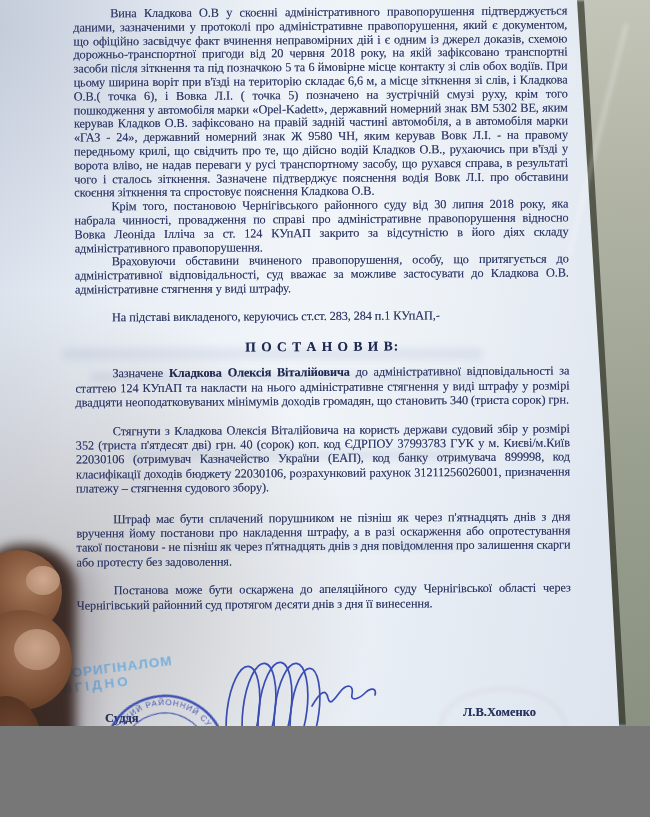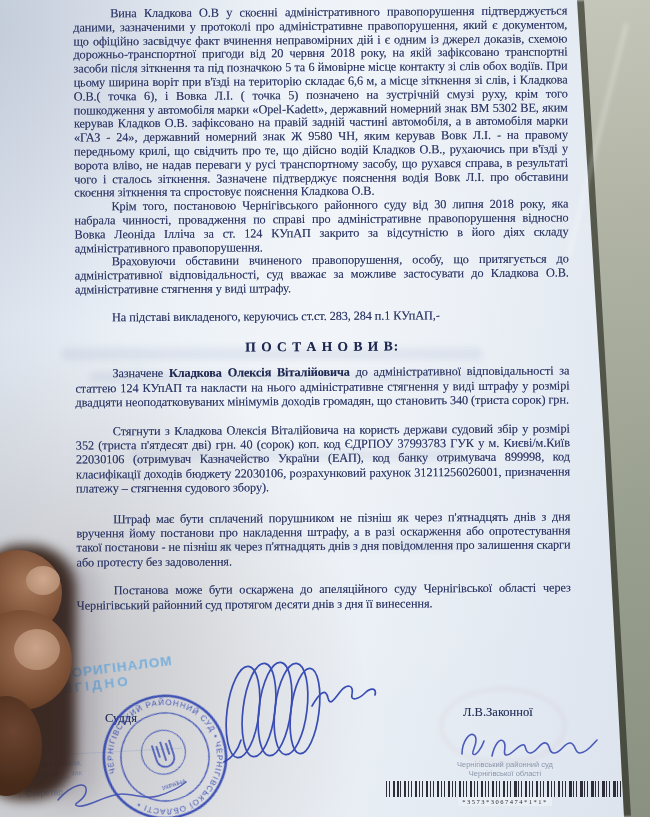--- a/index.html
+++ b/index.html
@@ -1,16 +1,16 @@
 <!DOCTYPE html>
 <html><head>
 <meta charset="utf-8">
 <style>
   html,body{margin:0;padding:0;background:#777;}
-  .photo{position:relative;width:650px;height:817px;overflow:hidden;
+  .photo{position:relative;width:650px;height:726px;overflow:hidden;
     font-family:"Liberation Serif",serif;
     background:linear-gradient(100deg,#d9e1ec 0%,#e7edf5 18%,#eef3f8 46%,#e4eaf2 76%,#dce3ed 100%);}
   
   .shade{position:absolute;inset:0;pointer-events:none;z-index:1;
     background:
       radial-gradient(ellipse at 6% 86%, rgba(80,60,50,.28), transparent 38%),
       radial-gradient(ellipse at 0% 4%, rgba(110,120,145,.20), transparent 30%),
       radial-gradient(ellipse at 55% 35%, rgba(255,255,255,.25), transparent 60%);}
   
   .smudge{position:absolute;filter:blur(3px);background:rgba(120,140,180,.13);border-radius:4px;z-index:1;}
@@ -29,21 +29,21 @@
     transform:rotate(-0.35deg);letter-spacing:-0.1px;text-shadow:0 0 .5px rgba(44,55,102,.55);}
   .page-text p{margin:0;text-indent:37px;}
   .basis{margin-top:14px !important;text-align:left !important;}
   .resolved{margin:16px 0 0 0;text-align:center;font-size:13.5px;color:#1e2850;
     font-weight:bold;letter-spacing:1px;text-indent:0 !important;}
   .res{margin-top:12px !important;line-height:14.4px !important;}
   .res2{margin-top:14px !important;line-height:14.4px !important;}
   .res3{margin-top:16px !important;line-height:14.4px !important;}
   .res4{margin-top:14px !important;line-height:14.4px !important;}
   .page-text b{color:#1e2850;}
-  .sig-label{position:absolute;z-index:2;font-family:"Liberation Serif",serif;font-weight:normal;
+  .sig-label{position:absolute;z-index:2;font-family:"Liberation Serif",serif;font-weight:bold;
     font-size:12.5px;color:#27325c;text-shadow:0 0 .5px rgba(44,55,102,.5);}
   .judge-label{left:105px;top:711px;}
   .judge-name{left:463px;top:705px;}
   
   .copy-stamp{position:absolute;left:58px;top:660px;z-index:3;transform:rotate(-7deg);
     font-family:"Liberation Sans",sans-serif;font-weight:bold;font-size:13.5px;
     color:#69a9dc;opacity:.85;letter-spacing:1px;filter:blur(.4px);line-height:15px;}
   .copy-stamp .l2{margin-left:4px;letter-spacing:3px;}
   .validity-stamp{position:absolute;left:18px;top:752px;width:158px;z-index:3;transform:rotate(-3deg);
     font-family:"Liberation Sans",sans-serif;font-size:7px;color:#7d9bc6;opacity:.85;
@@ -100,21 +100,21 @@
     <p>Враховуючи обставини вчиненого правопорушення, особу, що притягується до адміністративної відповідальності, суд вважає за можливе застосувати до Кладкова О.В. адміністративне стягнення у виді штрафу.</p>
     <p class="basis">На підставі викладеного, керуючись ст.ст.  283, 284 п.1 КУпАП,-</p>
     <h2 class="resolved">П О С Т А Н О В И В:</h2>
     <p class="res"><span>Зазначене </span><b>Кладкова Олексія Віталійовича</b><span> до адміністративної відповідальності за статтею 124 КУпАП та накласти на нього адміністративне стягнення у виді штрафу у розмірі двадцяти неоподатковуваних мінімумів доходів громадян, що становить 340 (триста сорок) грн.</span></p>
     <p class="res2">Стягнути з  Кладкова Олексія Віталійовича на користь держави судовий збір у розмірі 352 (триста п'ятдесят дві) грн. 40 (сорок) коп. код ЄДРПОУ 37993783 ГУК у м. Києві/м.Київ 22030106 (отримувач Казначейство України (ЕАП), код банку отримувача 899998, код класифікації доходів бюджету 22030106, розрахунковий рахунок 31211256026001, призначення платежу – стягнення судового збору).</p>
     <p class="res3">Штраф має бути сплачений порушником не пізніш як через п'ятнадцять днів з дня вручення йому постанови про накладення штрафу, а в разі оскарження або опротестування такої постанови - не пізніш як через п'ятнадцять днів з дня повідомлення про залишення скарги або протесту без задоволення.</p>
     <p class="res4">Постанова може бути оскаржена до апеляційного суду Чернігівської області через Чернігівський районний суд протягом десяти днів з дня  її винесення.</p>
   </div>
 
   <div class="sig-label judge-label">Суддя</div>
-  <div class="sig-label judge-name">Л.В.Законної</div>
+  <div class="sig-label judge-name">Л.В.Хоменко</div>
   <div class="ghost-circle"></div>
 
   <div class="copy-stamp">
     <div>З ОРИГІНАЛОМ</div>
     <div class="l2">ЗГІДНО</div>
   </div>
 
   <div class="validity-stamp">
     <div>Законної (ухвала,</div>
     <div>не набрав___ зак</div>

